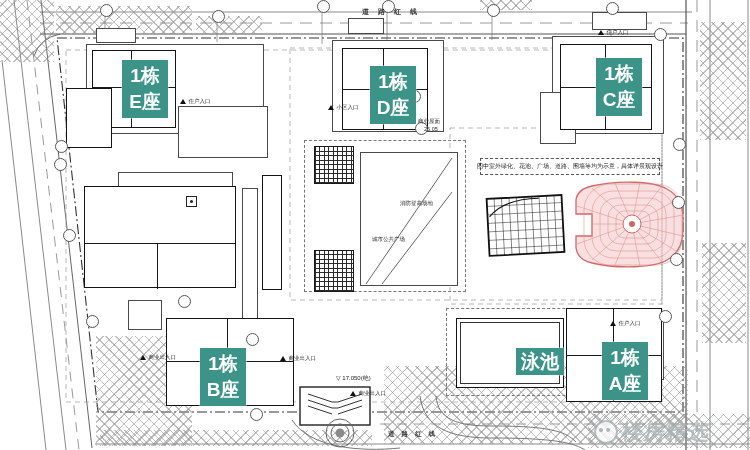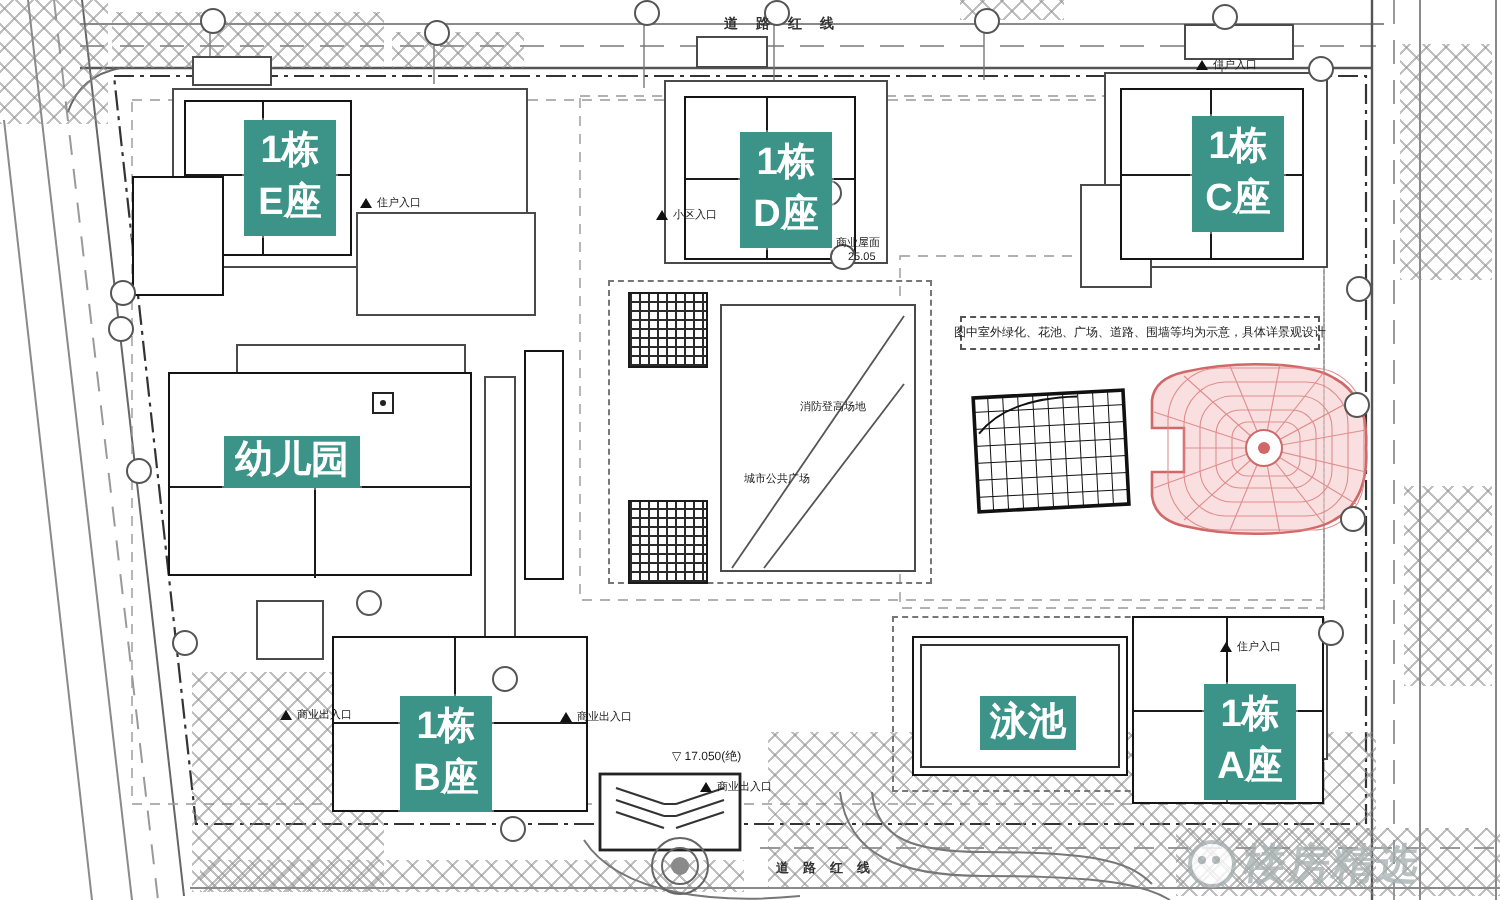--- a/index.html
+++ b/index.html
@@ -253,24 +253,21 @@
     <span>C座</span>
   </div>
   <div class="abs blk blk2" style="left:200px;top:348px">
     <span>1栋</span>
     <span>B座</span>
   </div>
   <div class="abs blk blk2" style="left:602px;top:342px">
     <span>1栋</span>
     <span>A座</span>
   </div>
-  <div class="abs blk blk1" style="left:112px;top:218px;width:68px;height:26px">
-    <span>幼儿园</span>
-  </div>
-  <div class="abs blk blk1" style="left:490px;top:348px;width:48px;height:27px">
+  <div class="abs blk blk1" style="left:516px;top:348px;width:48px;height:27px">
     <span>泳池</span>
   </div>
 
   <div class="abs notebox" style="left:480px;top:158px;width:178px;height:15px">图中室外绿化、花池、广场、道路、围墙等均为示意，具体详景观设计</div>
 
   <div class="abs roadname" style="left:362px;top:7px">道路红线</div>
   <div class="abs roadname" style="left:388px;top:430px;font-size:6.5px;letter-spacing:7px">道路红线</div>
 
   <div class="abs t" style="left:372px;top:236px">城市公共广场</div>
   <div class="abs t" style="left:400px;top:200px">消防登高场地</div>

